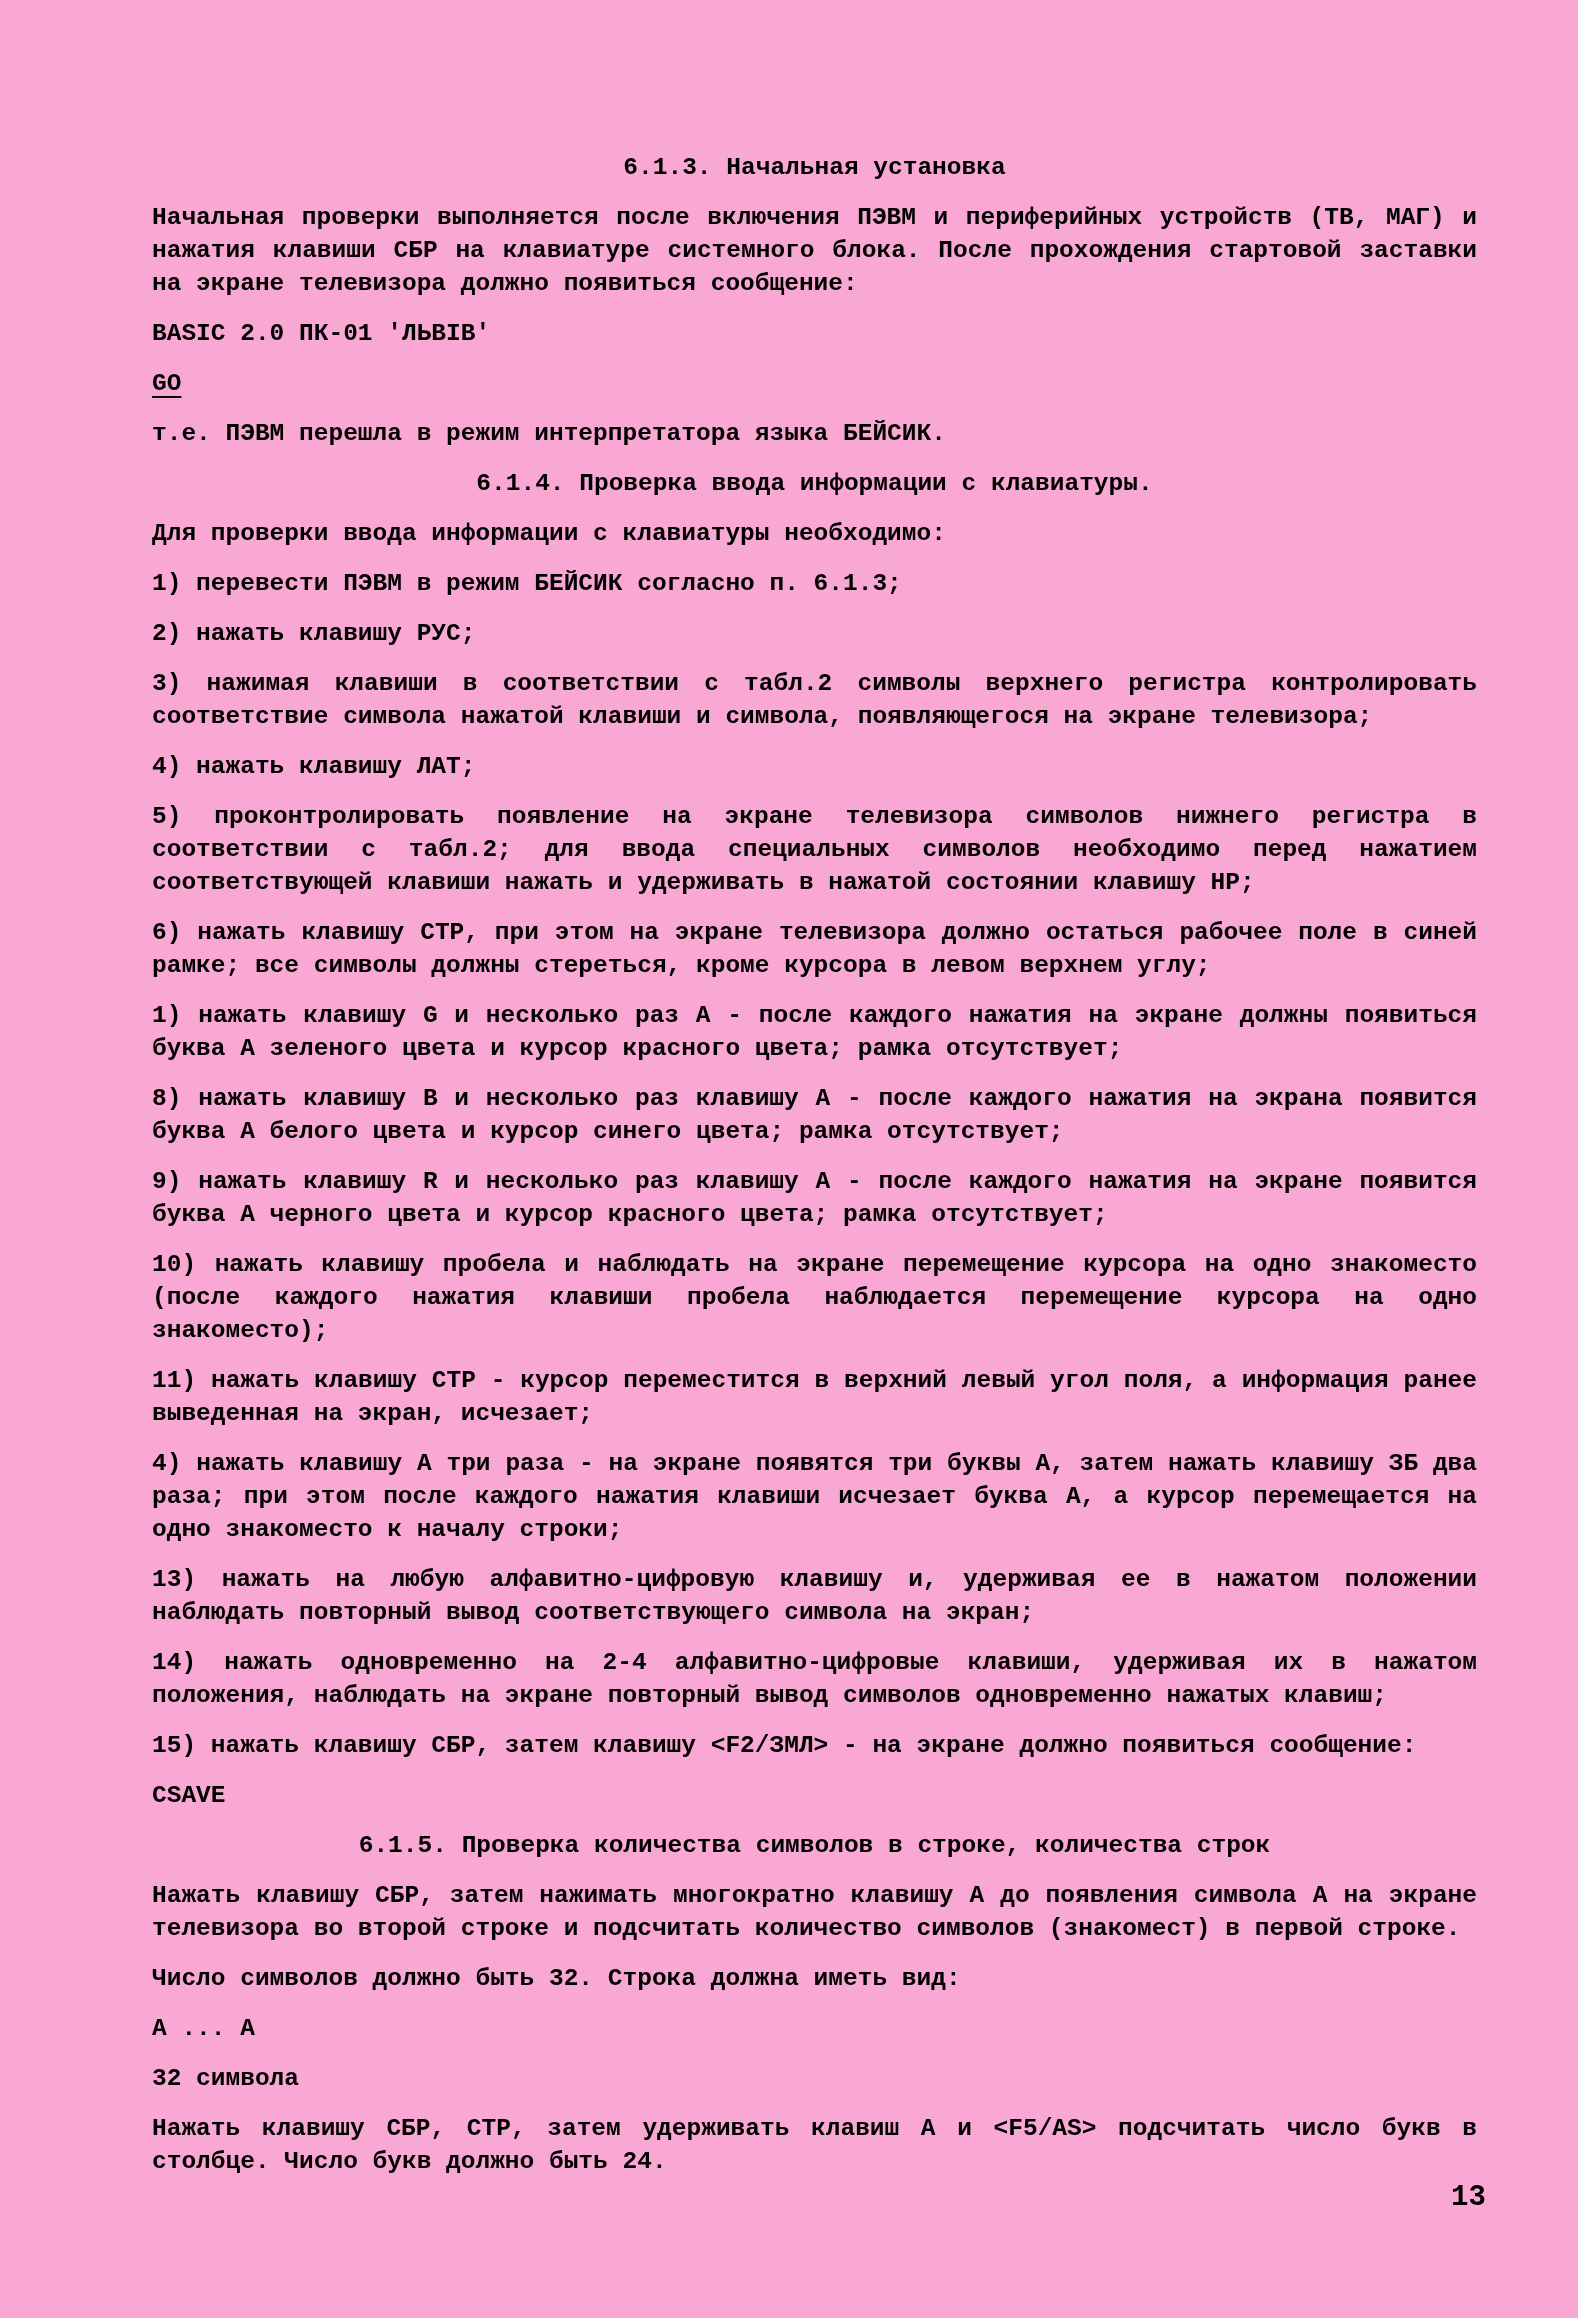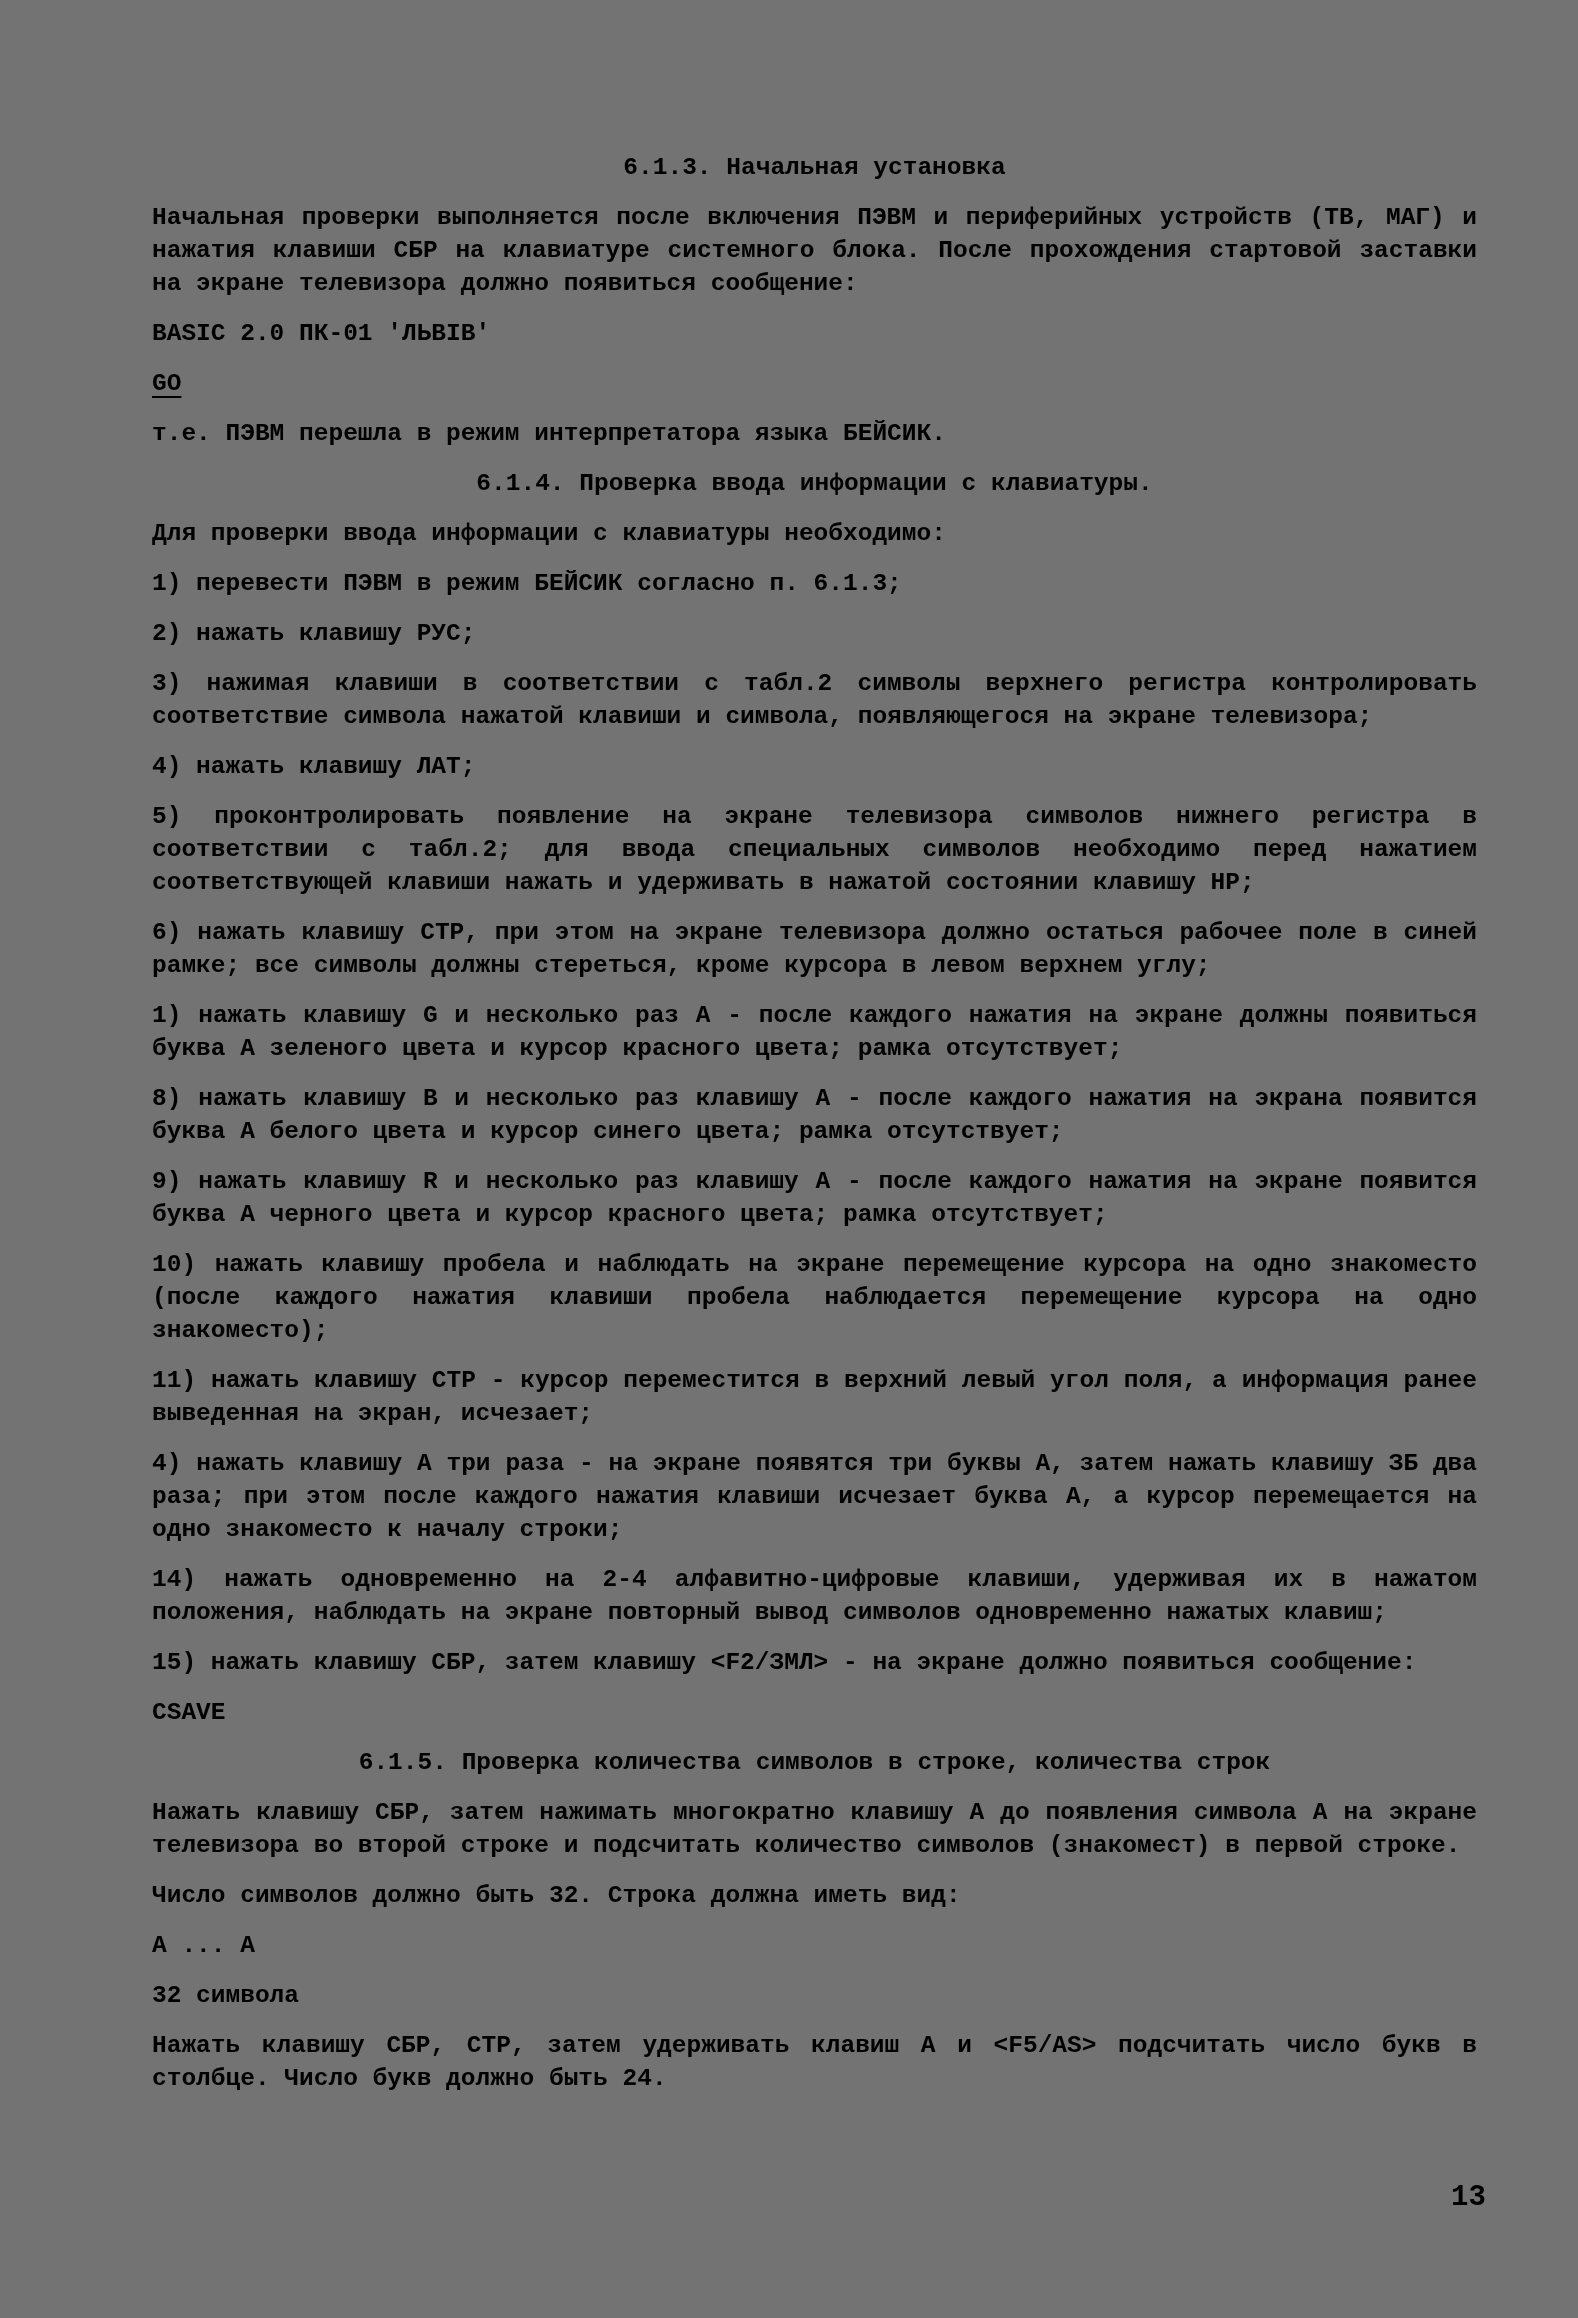--- a/index.html
+++ b/index.html
@@ -13,21 +13,21 @@
     position: relative;
     font-family: "Liberation Mono", "DejaVu Sans Mono", monospace;
     font-weight: 700;
     color: #000000;
   }
   .page {
     position: absolute;
     inset: 0;
     width: 1579px;
     height: 2319px;
-    background: #737373;
+    background: #f9a8d4;
     overflow: hidden;
   }
   .doc {
     position: absolute;
     left: 152px;
     top: 151px;
     width: 1325px;
     font-size: 24.5px;
     line-height: 33px;
   }
@@ -70,20 +70,21 @@
     <p class="p">3) нажимая клавиши в соответствии с табл.2 символы верхнего регистра контролировать соответствие символа нажатой клавиши и символа, появляющегося на экране телевизора;</p>
     <p class="p">4) нажать клавишу ЛАТ;</p>
     <p class="p">5) проконтролировать появление на экране телевизора символов нижнего регистра в соответствии с табл.2; для ввода специальных символов необходимо перед нажатием соответствующей клавиши нажать и удерживать в нажатой состоянии клавишу НР;</p>
     <p class="p">6) нажать клавишу СТР, при этом на экране телевизора должно остаться рабочее поле в синей рамке; все символы должны стереться, кроме курсора в левом верхнем углу;</p>
     <p class="p">1) нажать клавишу G и несколько раз А - после каждого нажатия на экране должны появиться буква А зеленого цвета и курсор красного цвета; рамка отсутствует;</p>
     <p class="p">8) нажать клавишу В и несколько раз клавишу А - после каждого нажатия на экрана появится буква А белого цвета и курсор синего цвета; рамка отсутствует;</p>
     <p class="p">9) нажать клавишу R и несколько раз клавишу А - после каждого нажатия на экране появится буква А черного цвета и курсор красного цвета; рамка отсутствует;</p>
     <p class="p">10) нажать клавишу пробела и наблюдать на экране перемещение курсора на одно знакоместо (после каждого нажатия клавиши пробела наблюдается перемещение курсора на одно знакоместо);</p>
     <p class="p">11) нажать клавишу СТР - курсор переместится в верхний левый угол поля, а информация ранее выведенная на экран, исчезает;</p>
     <p class="p">4) нажать клавишу А три раза - на экране появятся три буквы А, затем нажать клавишу ЗБ два раза; при этом после каждого нажатия клавиши исчезает буква А, а курсор перемещается на одно знакоместо к началу строки;</p>
+    <p class="p">13) нажать на любую алфавитно-цифровую клавишу и, удерживая ее в нажатом положении наблюдать повторный вывод соответствующего символа на экран;</p>
     <p class="p">14) нажать одновременно на 2-4 алфавитно-цифровые клавиши, удерживая их в нажатом положения, наблюдать на экране повторный вывод символов одновременно нажатых клавиш;</p>
     <p class="p">15) нажать клавишу СБР, затем клавишу &lt;F2/ЗМЛ&gt; - на экране должно появиться сообщение:</p>
     <p class="ln">CSAVE</p>
 
     <div class="h">6.1.5. Проверка количества символов в строке, количества строк</div>
     <p class="p">Нажать клавишу СБР, затем нажимать многократно клавишу А до появления символа А на экране телевизора во второй строке и подсчитать количество символов (знакомест) в первой строке.</p>
     <p class="p">Число символов должно быть 32. Строка должна иметь вид:</p>
     <p class="ln">А ... А</p>
     <p class="p">32 символа</p>
     <p class="p">Нажать клавишу СБР, СТР, затем удерживать клавиш А и &lt;F5/AS&gt; подсчитать число букв в столбце. Число букв должно быть 24.</p>

